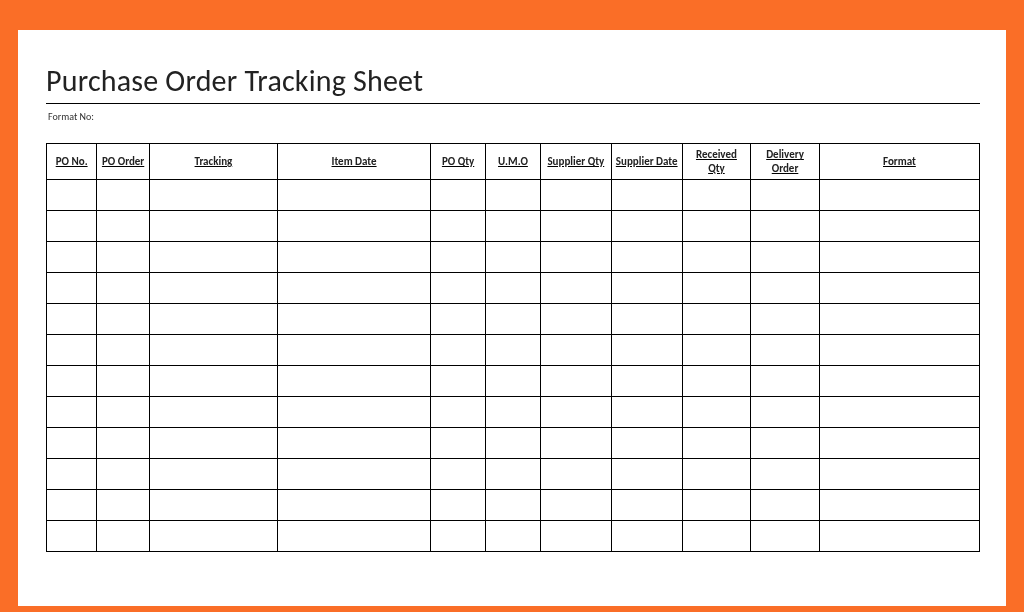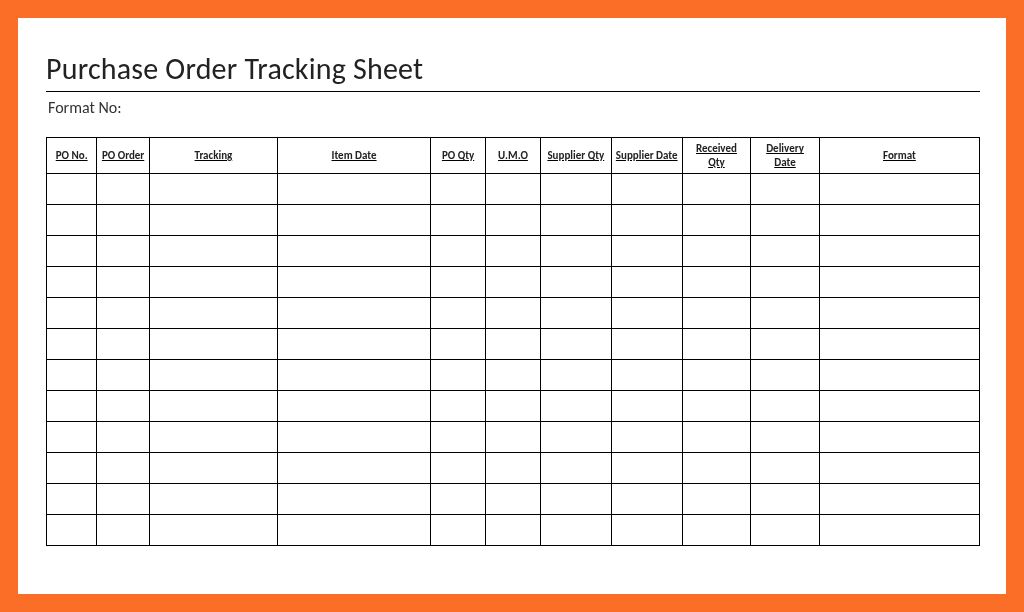--- a/index.html
+++ b/index.html
@@ -12,32 +12,33 @@
       height: 612px;
       background: #fa6e27;
       padding: 18px;
       font-family: Calibri, Arial, sans-serif;
     }
     .sheet {
       background: #ffffff;
       width: 100%;
       height: 100%;
       padding: 32px 26px 20px 28px;
+      margin-top: 12px;
     }
     .title {
       font-size: 30px;
       font-weight: 300;
       color: #222;
       border-bottom: 1px solid #000;
       padding-bottom: 4px;
       margin-bottom: 6px;
       letter-spacing: 0.2px;
     }
     .format-no {
-      font-size: 16px;
+      font-size: 10px;
       color: #333;
       margin-bottom: 20px;
       padding-left: 2px;
     }
     table {
       width: 100%;
       border-collapse: collapse;
       table-layout: fixed;
       text-decoration: underline;
     }
@@ -94,21 +95,21 @@
       <tr>
         <th>PO No.</th>
         <th>PO Order</th>
         <th>Tracking</th>
         <th>Item Date</th>
         <th>PO Qty</th>
         <th>U.M.O</th>
         <th>Supplier Qty</th>
         <th>Supplier Date</th>
         <th>Received Qty</th>
-        <th>Delivery Date</th>
+        <th>Delivery Order</th>
         <th>Format</th>
       </tr>
     </thead>
     <tbody id="table-body">
         <tr>
           <td></td>
           <td></td>
           <td></td>
           <td></td>
           <td></td>

